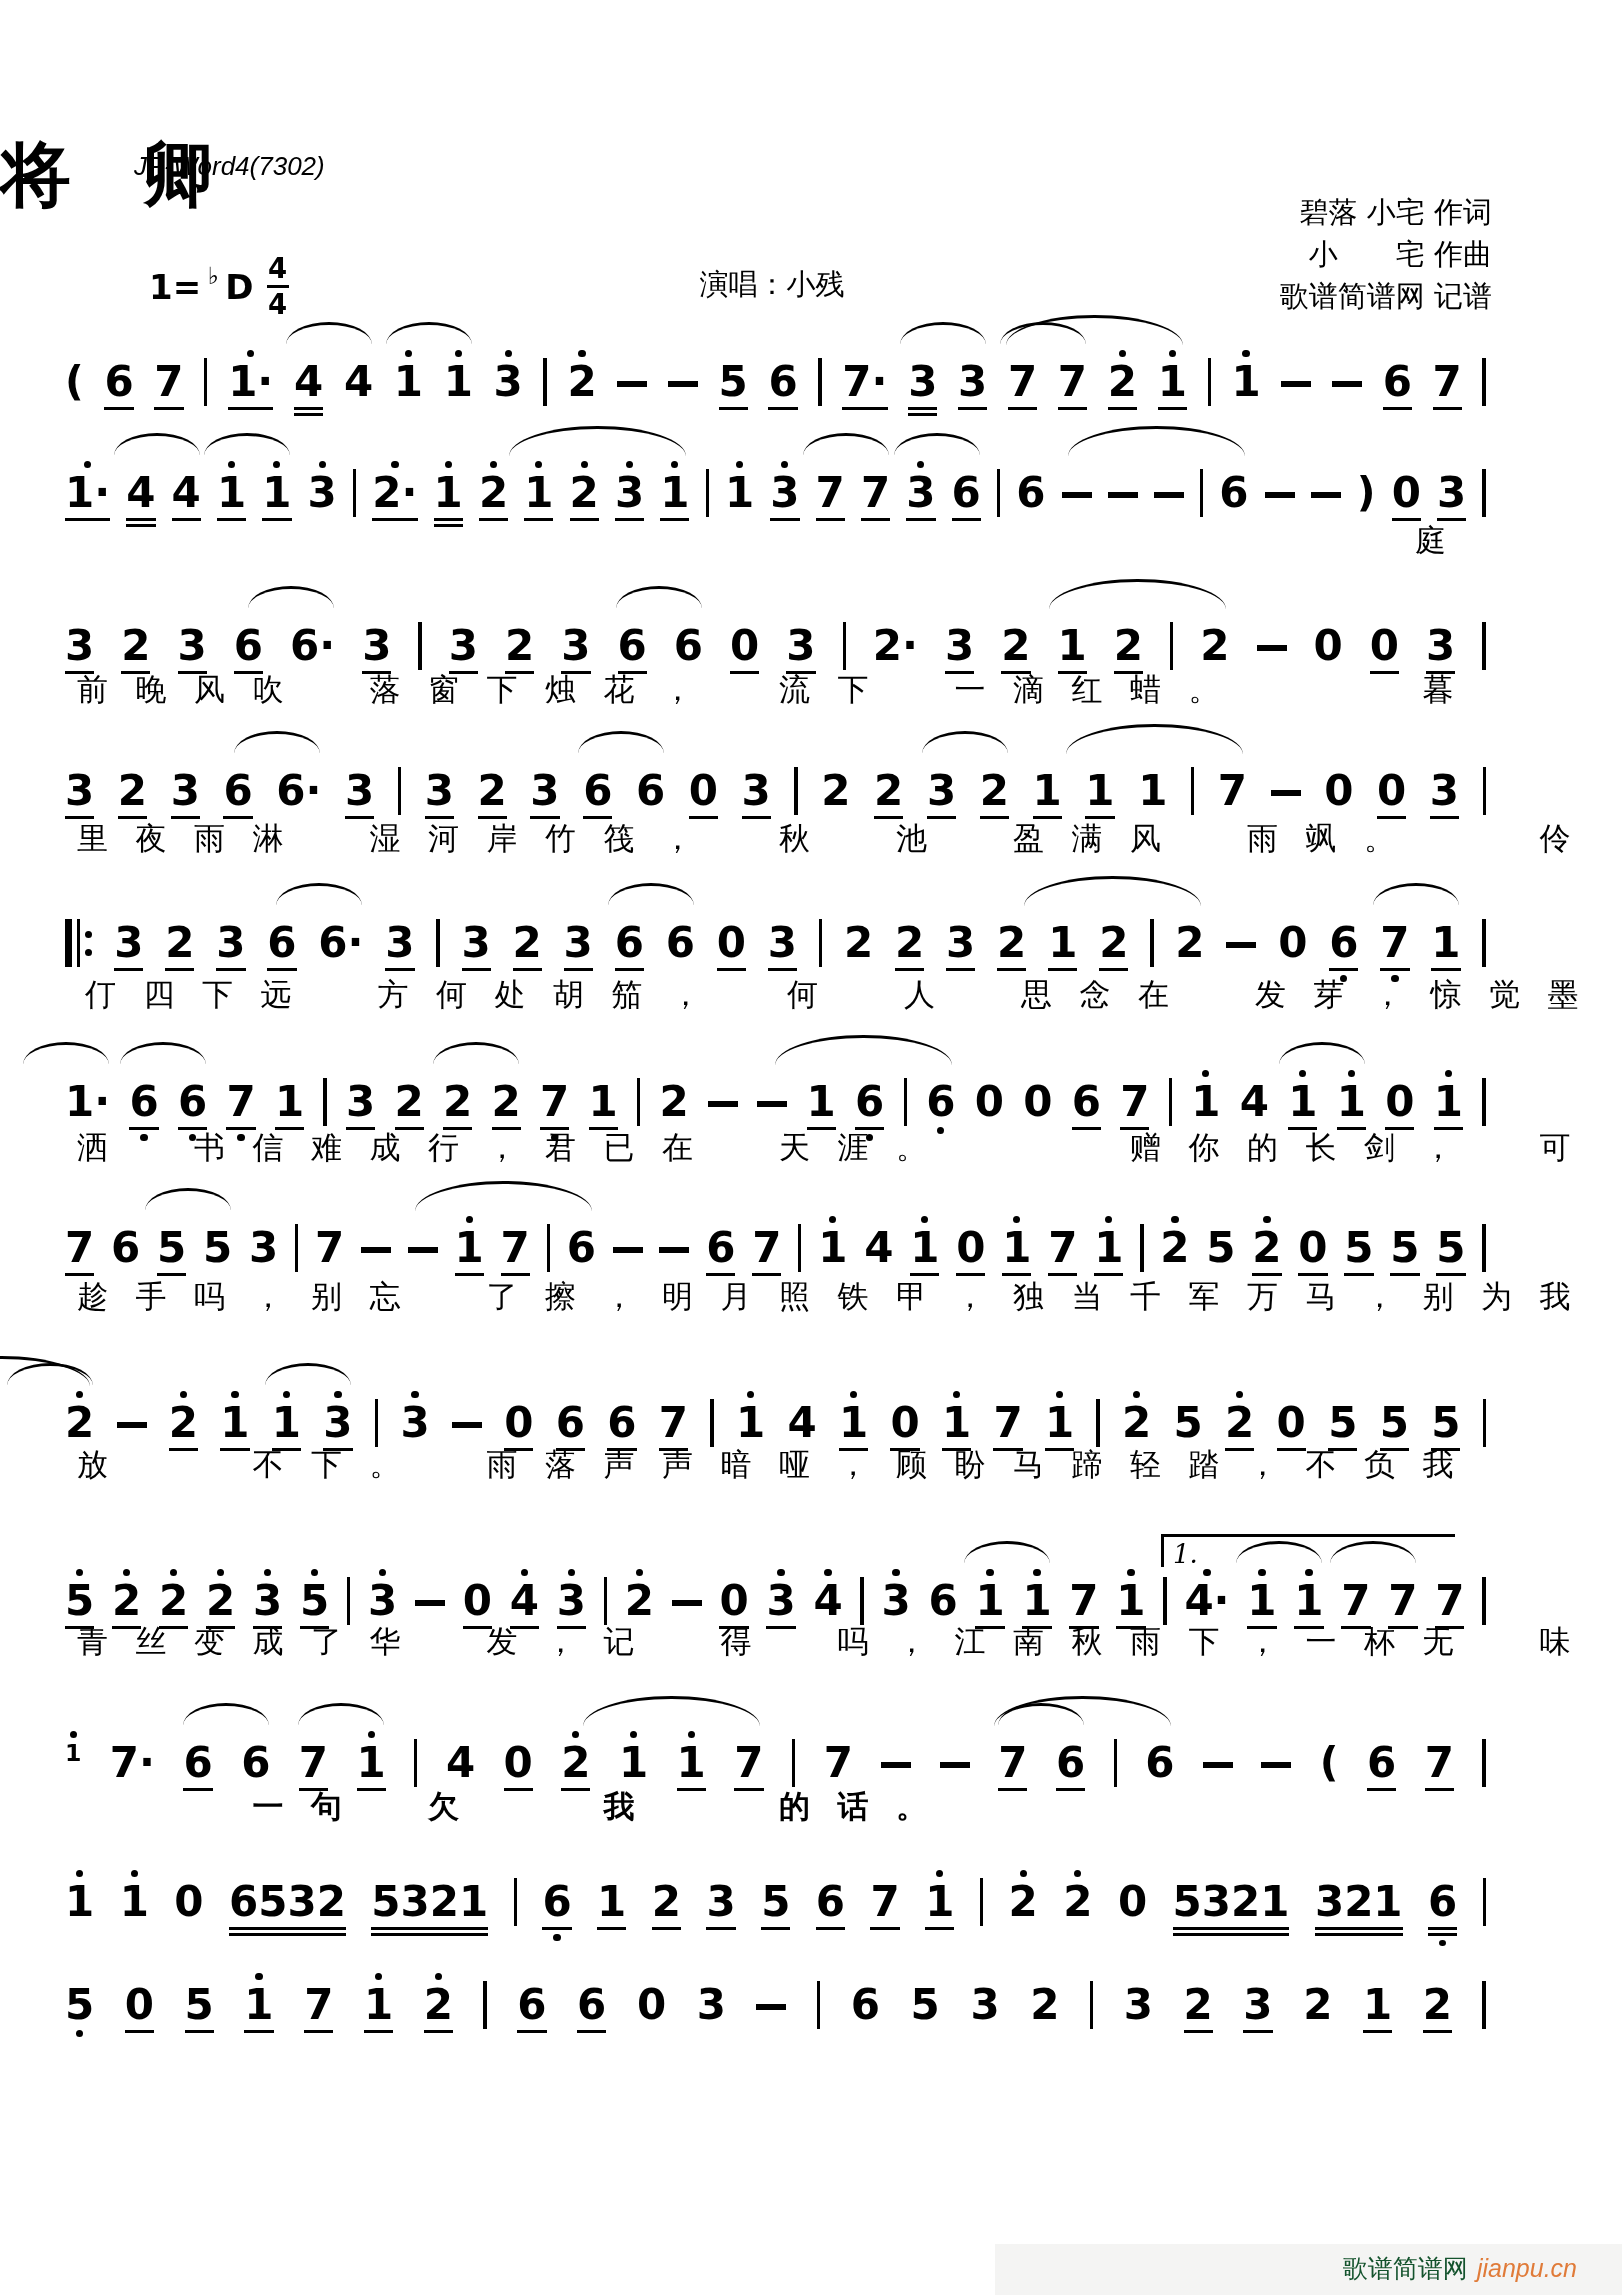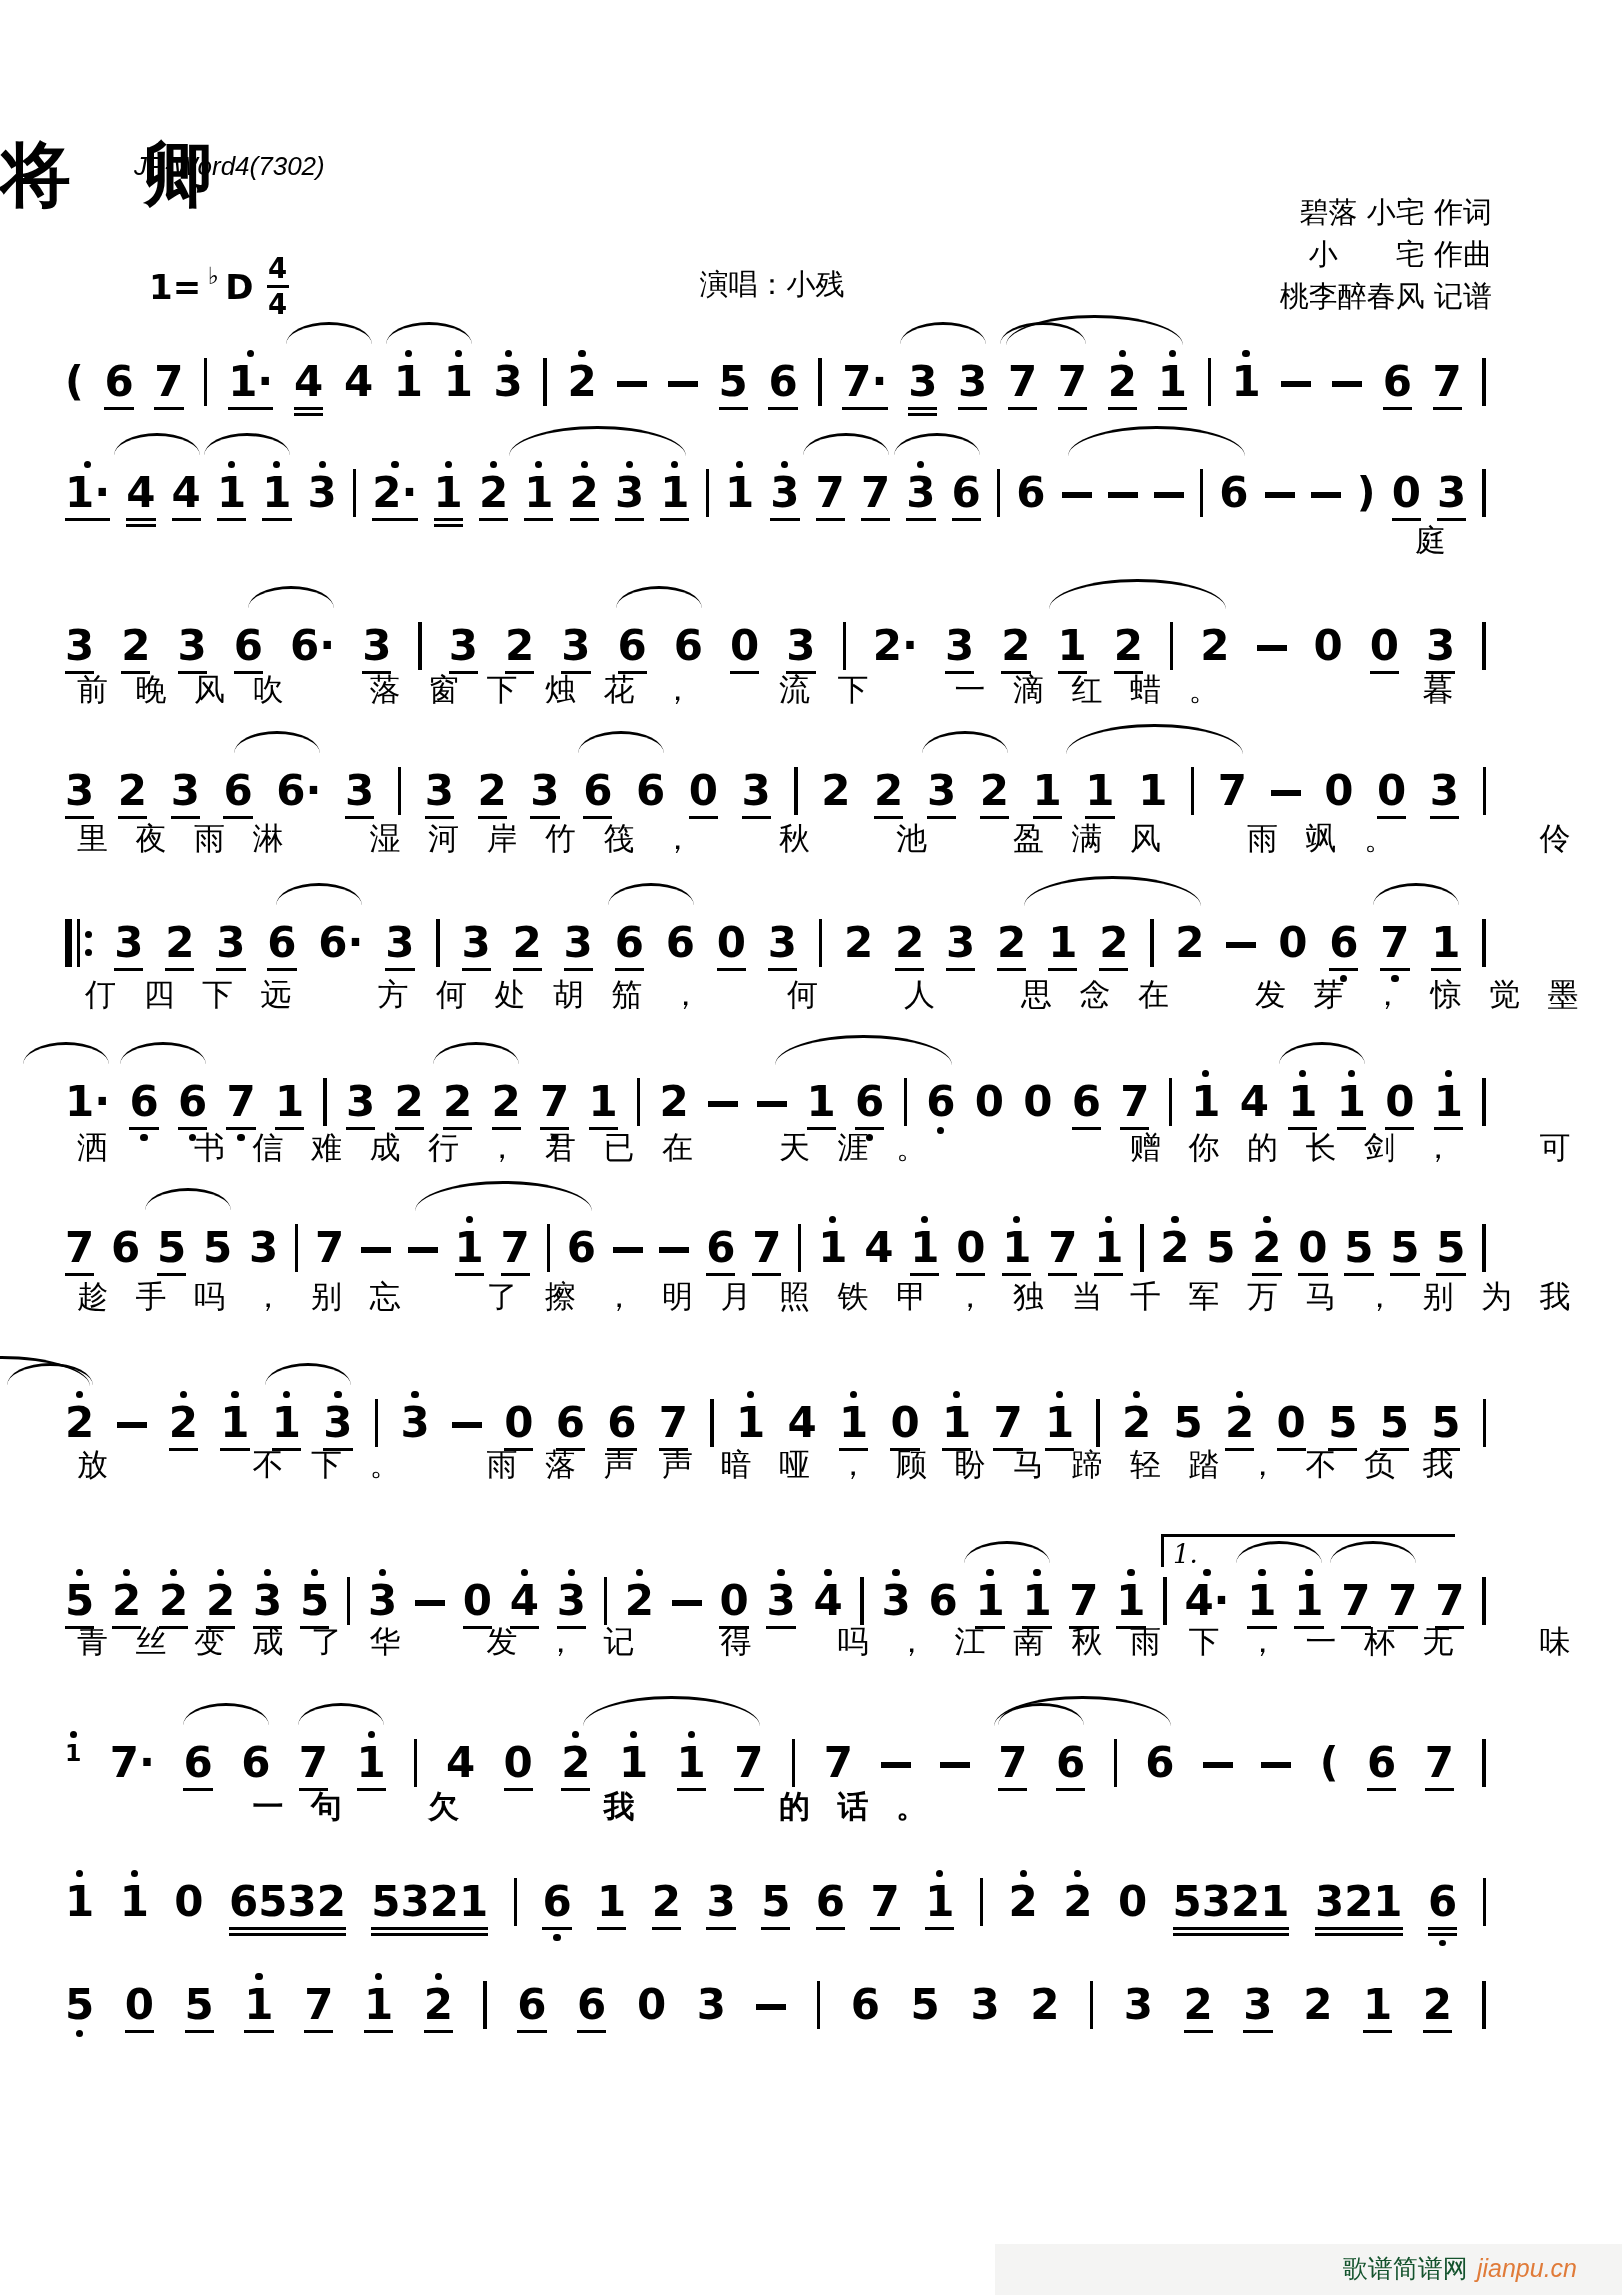--- a/index.html
+++ b/index.html
@@ -53,21 +53,21 @@
   .wm .url{color:#e07b39;font-style:italic;font-family:"Liberation Sans",sans-serif;}
 </style>
 </head>
 <body>
 
 <div class="page">
   <div class="tl-mark">JP-Word4(7302)</div>
   <div class="title">将　卿</div>
   <div class="credits">碧落 小宅 作词
 小　　宅 作曲
-桃李醉春风 记谱</div>
+歌谱简谱网 记谱</div>
   <div class="subtitle">演唱：小残</div>
   <div class="keysig">
     <span>1=</span>
       <span class="flat">♭</span>
       <span>D</span>
     <span class="frac">
       <span>4</span>
       <span class="fbar"></span>
       <span>4</span>
     </span>

